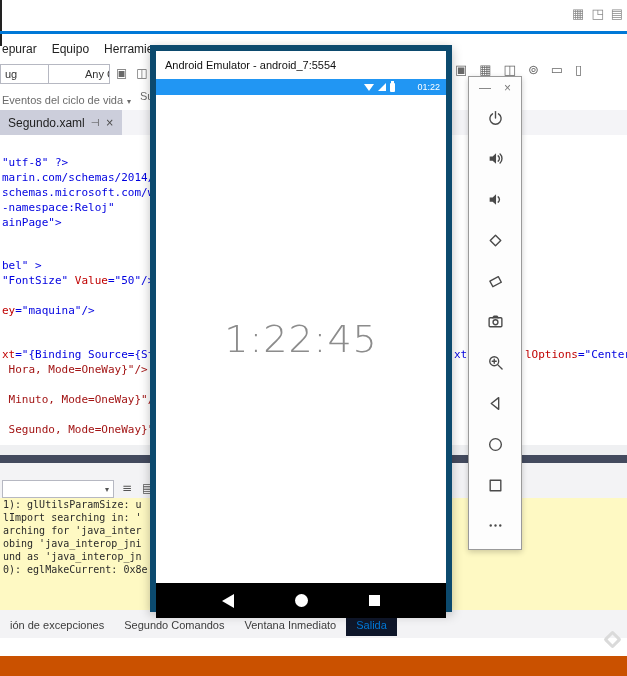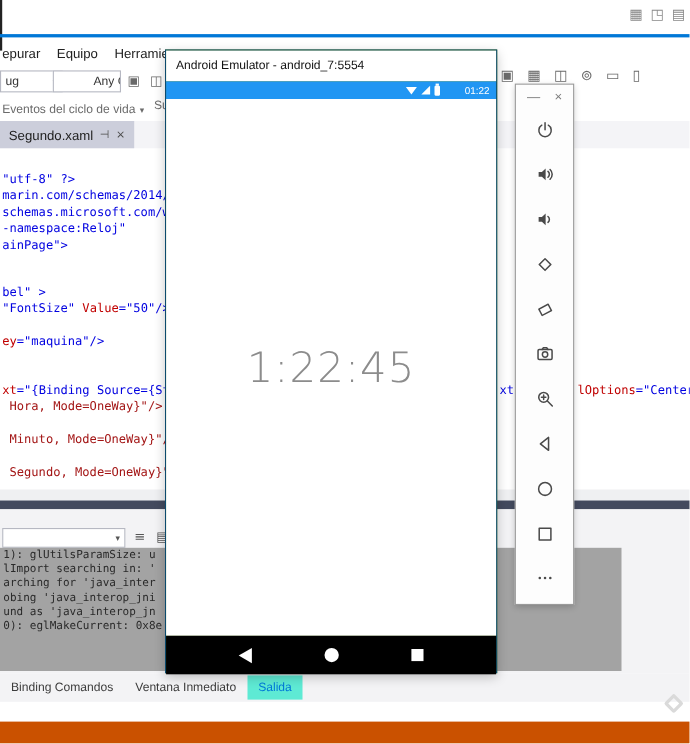--- a/index.html
+++ b/index.html
@@ -44,38 +44,38 @@
   .splitter{left:0;top:455px;width:627px;height:8px;background:#434a5e;}
 
   #code-layer{position:absolute;left:0;top:0;width:627px;height:676px;pointer-events:none;}
   .code-line{position:absolute;font-family:"DejaVu Sans Mono","Liberation Mono",monospace;
              font-size:11px;line-height:13px;white-space:pre;}
   .c-b{color:#0000e0;} .c-r{color:#c00000;} .c-m{color:#a31515;}
 
   .output-pane{left:0;top:463px;width:627px;height:149px;background:#f3f3f5;}
   .combo-output{left:2px;top:480px;width:112px;height:18px;}
   #output-icons{left:122px;top:481px;gap:10px;font-size:12px;color:#555;}
-  .output-textarea{left:0;top:498px;width:565px;height:112px;background:#a3a3a3;}
+  .output-textarea{left:0;top:498px;width:627px;height:112px;background:#fef9c3;}
   .out-line{font-family:"DejaVu Sans Mono","Liberation Mono",monospace;font-size:10px;
             line-height:13px;color:#2a2a2a;white-space:pre;padding-left:3px;}
 
   .bottom-tabs{left:0;top:612px;width:627px;height:26px;background:#f3f3f5;display:flex;
                align-items:center;font-size:11px;color:#3c3c3c;}
   .bottom-tab{padding:5px 10px;white-space:nowrap;}
-  .bottom-tab.active{background:#5eead4;color:#0078d7;}
+  .bottom-tab.active{background:#0f172a;color:#0078d7;}
 
   .watermark{position:absolute;right:8px;top:633px;display:flex;align-items:center;gap:9px;
              color:#dadada;font-size:24px;font-weight:600;z-index:3;}
   .wm-diamond{width:13px;height:13px;border:3px solid #dadada;transform:rotate(45deg);
               border-radius:2px;display:inline-block;}
   .orange-bar{left:0;top:656px;width:627px;height:20px;background:#ca5100;z-index:4;}
 
   
-  .emu-window{position:absolute;left:150px;top:45px;width:302px;height:567px;background:#4d7c0f;
-              border:1px solid #0c4a6e;box-shadow:0 3px 10px rgba(0,0,0,.25);z-index:10;}
+  .emu-window{position:absolute;left:150px;top:45px;width:302px;height:567px;background:#f9a8d4;
+              border:6px solid #0c4a6e;box-shadow:0 3px 10px rgba(0,0,0,.25);z-index:10;}
   .emu-titlebar{height:28px;display:flex;align-items:center;padding-left:9px;font-size:11px;
                 color:#111;background:#fff;}
   .emu-statusbar{height:16px;background:#2196f3;display:flex;align-items:center;
                  justify-content:flex-end;gap:4px;padding-right:6px;}
   .wifi-icon{width:0;height:0;border-left:5px solid transparent;border-right:5px solid transparent;
              border-top:7px solid #fff;}
   .signal-icon{width:0;height:0;border-left:8px solid transparent;border-bottom:8px solid #fff;}
   .battery-icon{width:5px;height:9px;background:#fff;border-radius:1px;position:relative;}
   .battery-icon::before{content:"";position:absolute;left:1px;top:-2px;width:3px;height:2px;background:#fff;}
   .emu-time{color:#fff;font-size:9px;margin-left:18px;}
@@ -196,21 +196,22 @@
         <div class="out-line">1): glUtilsParamSize: u</div>
         <div class="out-line">lImport searching in: '</div>
         <div class="out-line">arching for 'java_inter</div>
         <div class="out-line">obing 'java_interop_jni</div>
         <div class="out-line">und as 'java_interop_jn</div>
         <div class="out-line">0): eglMakeCurrent: 0x8e</div>
       </div>
   </div>
 
   <div class="abs bottom-tabs" id="bottom-tabs">
-      <span class="bottom-tab">Binding Comandos</span>
+      <span class="bottom-tab">ión de excepciones</span>
+      <span class="bottom-tab">Segundo Comandos</span>
       <span class="bottom-tab">Ventana Inmediato</span>
       <span class="bottom-tab active">Salida</span>
     </div>
 
   <div class="watermark">
     <span class="wm-diamond"></span>
   </div>
   <div class="abs orange-bar"></div>
 
   <div class="emu-window">

